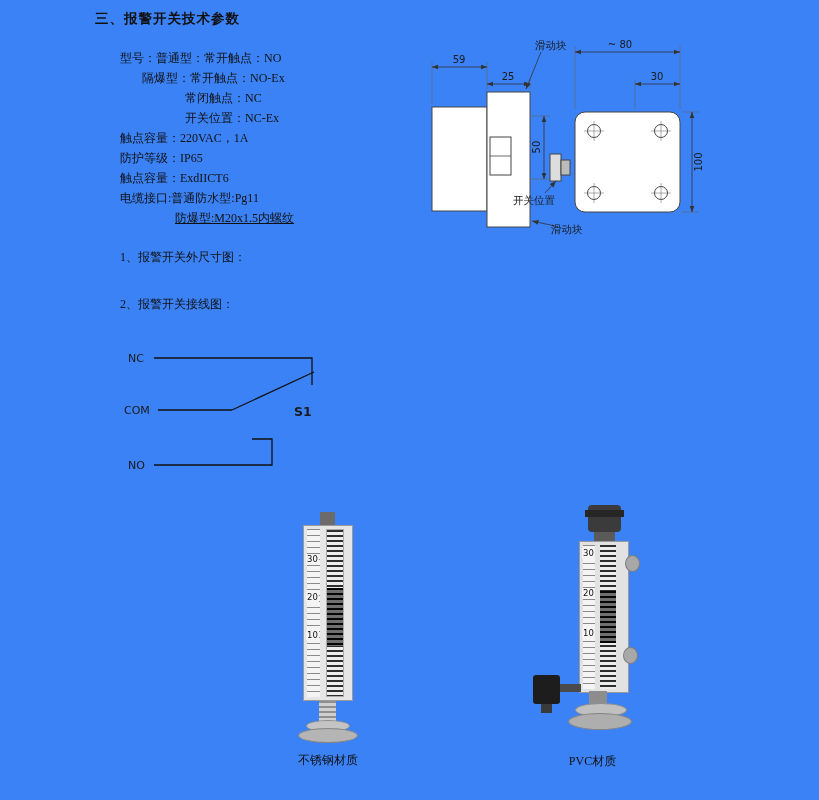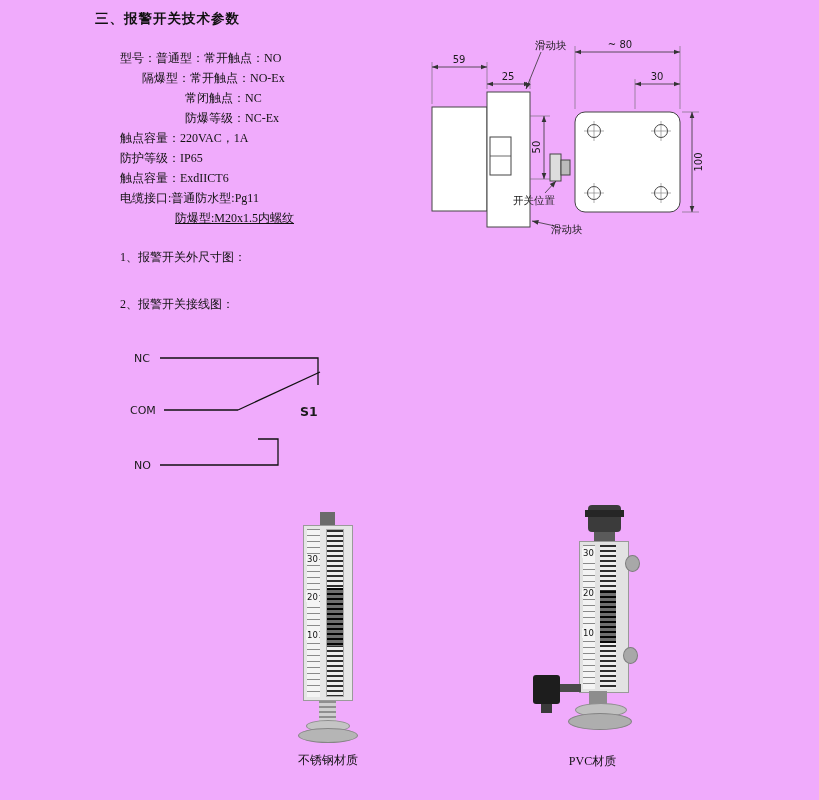--- a/index.html
+++ b/index.html
@@ -1,33 +1,33 @@
 <!DOCTYPE html>
 <html><head>
 <meta charset="utf-8">
 <style>
   * { margin:0; padding:0; box-sizing:border-box; }
   html,body { background:#fff; }
   body { font-family:"Liberation Serif","DejaVu Serif",serif; color:#111; }
-  .canvas { position:relative; width:819px; height:800px; background:#f0abfc; overflow:hidden; }
+  .canvas { position:relative; width:819px; height:800px; background:#3b82f6; overflow:hidden; }
 
   .title { position:absolute; left:95px; top:10px; font-size:13.5px; font-weight:bold; letter-spacing:1px; }
 
   .specs { position:absolute; left:120px; top:48px; font-size:12px; }
   .spec { height:20px; line-height:20px; white-space:pre; }
   .ind-a { padding-left:65px; }   
   .ind-b { padding-left:22px; }   
   .ind-c { padding-left:55px;text-decoration:underline; }   
 
   .sec-label { position:absolute; left:120px; font-size:12px; }
   #sec1 { top:249px; }
   #sec2 { top:296px; }
 
   .drawing-wrap { position:absolute; left:405px; top:33px; width:300px; height:222px; }
-  .wiring-wrap  { position:absolute; left:118px; top:342px; width:230px; height:140px;text-align:center; }
+  .wiring-wrap  { position:absolute; left:112px; top:342px; width:230px; height:140px;text-align:center; }
   svg text { font-family:"DejaVu Sans","Liberation Sans",sans-serif; fill:#1a1a1a; }
   svg .cjk { font-family:"Liberation Serif","DejaVu Serif",serif; }
 
   
   .gauge { position:absolute; }
   #gauge-left  { left:283px; top:512px; width:90px;  height:255px; }
   #gauge-right { left:535px; top:505px; width:115px; height:262px; }
   .gauge div { position:absolute; }
   .g-caption { left:0; right:0; text-align:center; font-size:12px; }
   #gauge-left  .g-caption { top:240px; }
@@ -72,21 +72,21 @@
 <body>
 
 <div class="canvas">
 
   <div class="title">三、报警开关技术参数</div>
 
   <div class="specs">
     <div class="spec">型号：普通型：常开触点：NO</div>
     <div class="spec ind-b">隔爆型：常开触点：NO-Ex</div>
     <div class="spec ind-a">常闭触点：NC</div>
-    <div class="spec ind-a">防爆等级：NC-Ex</div>
+    <div class="spec ind-a">开关位置：NC-Ex</div>
     <div class="spec">触点容量：220VAC，1A</div>
     <div class="spec">防护等级：IP65</div>
     <div class="spec">触点容量：ExdIICT6</div>
     <div class="spec">电缆接口:普通防水型:Pg11</div>
     <div class="spec ind-c">防爆型:M20x1.5内螺纹</div>
   </div>
 
   <div class="sec-label" id="sec1">1、报警开关外尺寸图：</div>
   <div class="sec-label" id="sec2">2、报警开关接线图：</div>
 

